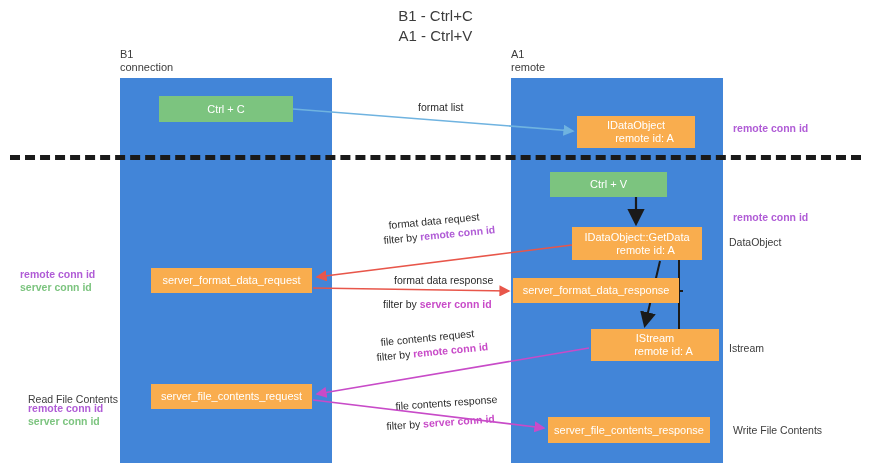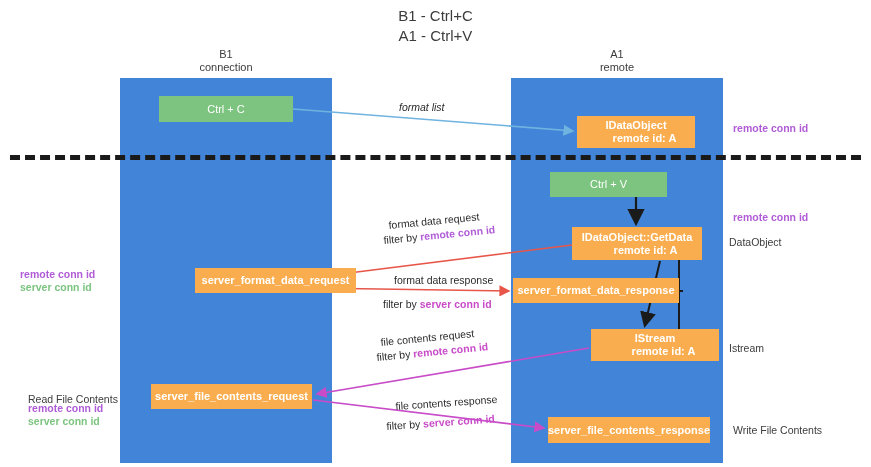--- a/index.html
+++ b/index.html
@@ -15,42 +15,42 @@
   .col{position:absolute;background:#4285d8;}
   #col-b1{left:120px;top:78px;width:212px;height:385px;}
   #col-a1{left:511px;top:78px;width:212px;height:385px;}
 
   
   .title{
     position:absolute;left:0;top:6px;width:871px;
     text-align:center;font-size:15px;color:#3c3c3c;line-height:20px;
   }
   .colhead{
-    position:absolute;text-align:center;width:212px;
+    position:absolute;text-align:left;width:212px;
     font-size:11px;color:#3c3c3c;line-height:13px;top:48px;
   }
   #head-b1{left:120px;}
   #head-a1{left:511px;}
 
   
   .node{
     position:absolute;box-sizing:border-box;
     display:flex;flex-direction:column;align-items:center;justify-content:center;
     color:#ffffff;font-size:11px;line-height:13px;text-align:center;
     padding:3px 13px;
   }
   .node.green{background:#7cc47f;}
-  .node.orange{background:#f9ad4e;font-weight:bold;}
+  .node.orange{background:#f9ad4e;}
   .node .l2{font-size:11px;margin-left:17px;}
 
   #n-ctrlc{left:159px;top:96px;width:134px;height:26px;}
   #n-idataobject{left:577px;top:116px;width:118px;height:32px;}
   #n-ctrlv{left:550px;top:172px;width:117px;height:25px;align-items:center;}
   #n-getdata{left:572px;top:227px;width:130px;height:33px;}
-  #n-sfdreq{left:151px;top:268px;width:161px;height:25px;margin-left:44px;}
+  #n-sfdreq{left:151px;top:268px;width:161px;height:25px;}
   #n-sfdres{left:513px;top:278px;width:166px;height:25px;}
   #n-istream{left:591px;top:329px;width:128px;height:32px;}
   #n-sfcreq{left:151px;top:384px;width:161px;height:25px;}
   #n-sfcres{left:548px;top:417px;width:162px;height:26px;}
 
   
   #divider{
     position:absolute;left:10px;top:155px;width:851px;height:0;
     border-top:5px dashed #1a1a1a;
   }
@@ -69,21 +69,21 @@
 
   #s-left-mid{left:20px;top:268px;text-align:left;}
   #s-readfile{left:28px;top:393px;}
   #s-left-bot{left:28px;top:402px;text-align:left;}
 
   
   .cap{position:absolute;font-size:10.5px;line-height:13px;color:#2b2b2b;white-space:nowrap;}
   .cap .hl-purple{color:#b05cd6;font-weight:bold;}
   .cap .hl-magenta{color:#c84bc8;font-weight:bold;}
 
-  #c-formatlist{left:399px;top:101px;font-style:italic;}
+  #c-formatlist{left:418px;top:101px;}
   #c-fdreq{left:388px;top:219px;transform:rotate(-5.5deg);transform-origin:left top;}
   #c-fdreq2{left:383px;top:234px;transform:rotate(-5.5deg);transform-origin:left top;}
   #c-fdres{left:394px;top:274px;}
   #c-fdres2{left:383px;top:298px;}
   #c-fcreq{left:380px;top:336px;transform:rotate(-5.5deg);transform-origin:left top;}
   #c-fcreq2{left:376px;top:351px;transform:rotate(-5.5deg);transform-origin:left top;}
   #c-fcres{left:395px;top:400px;transform:rotate(-4deg);transform-origin:left top;}
   #c-fcres2{left:386px;top:420px;transform:rotate(-4deg);transform-origin:left top;}
 
   svg#wires{position:absolute;left:0;top:0;width:871px;height:467px;pointer-events:none;}

